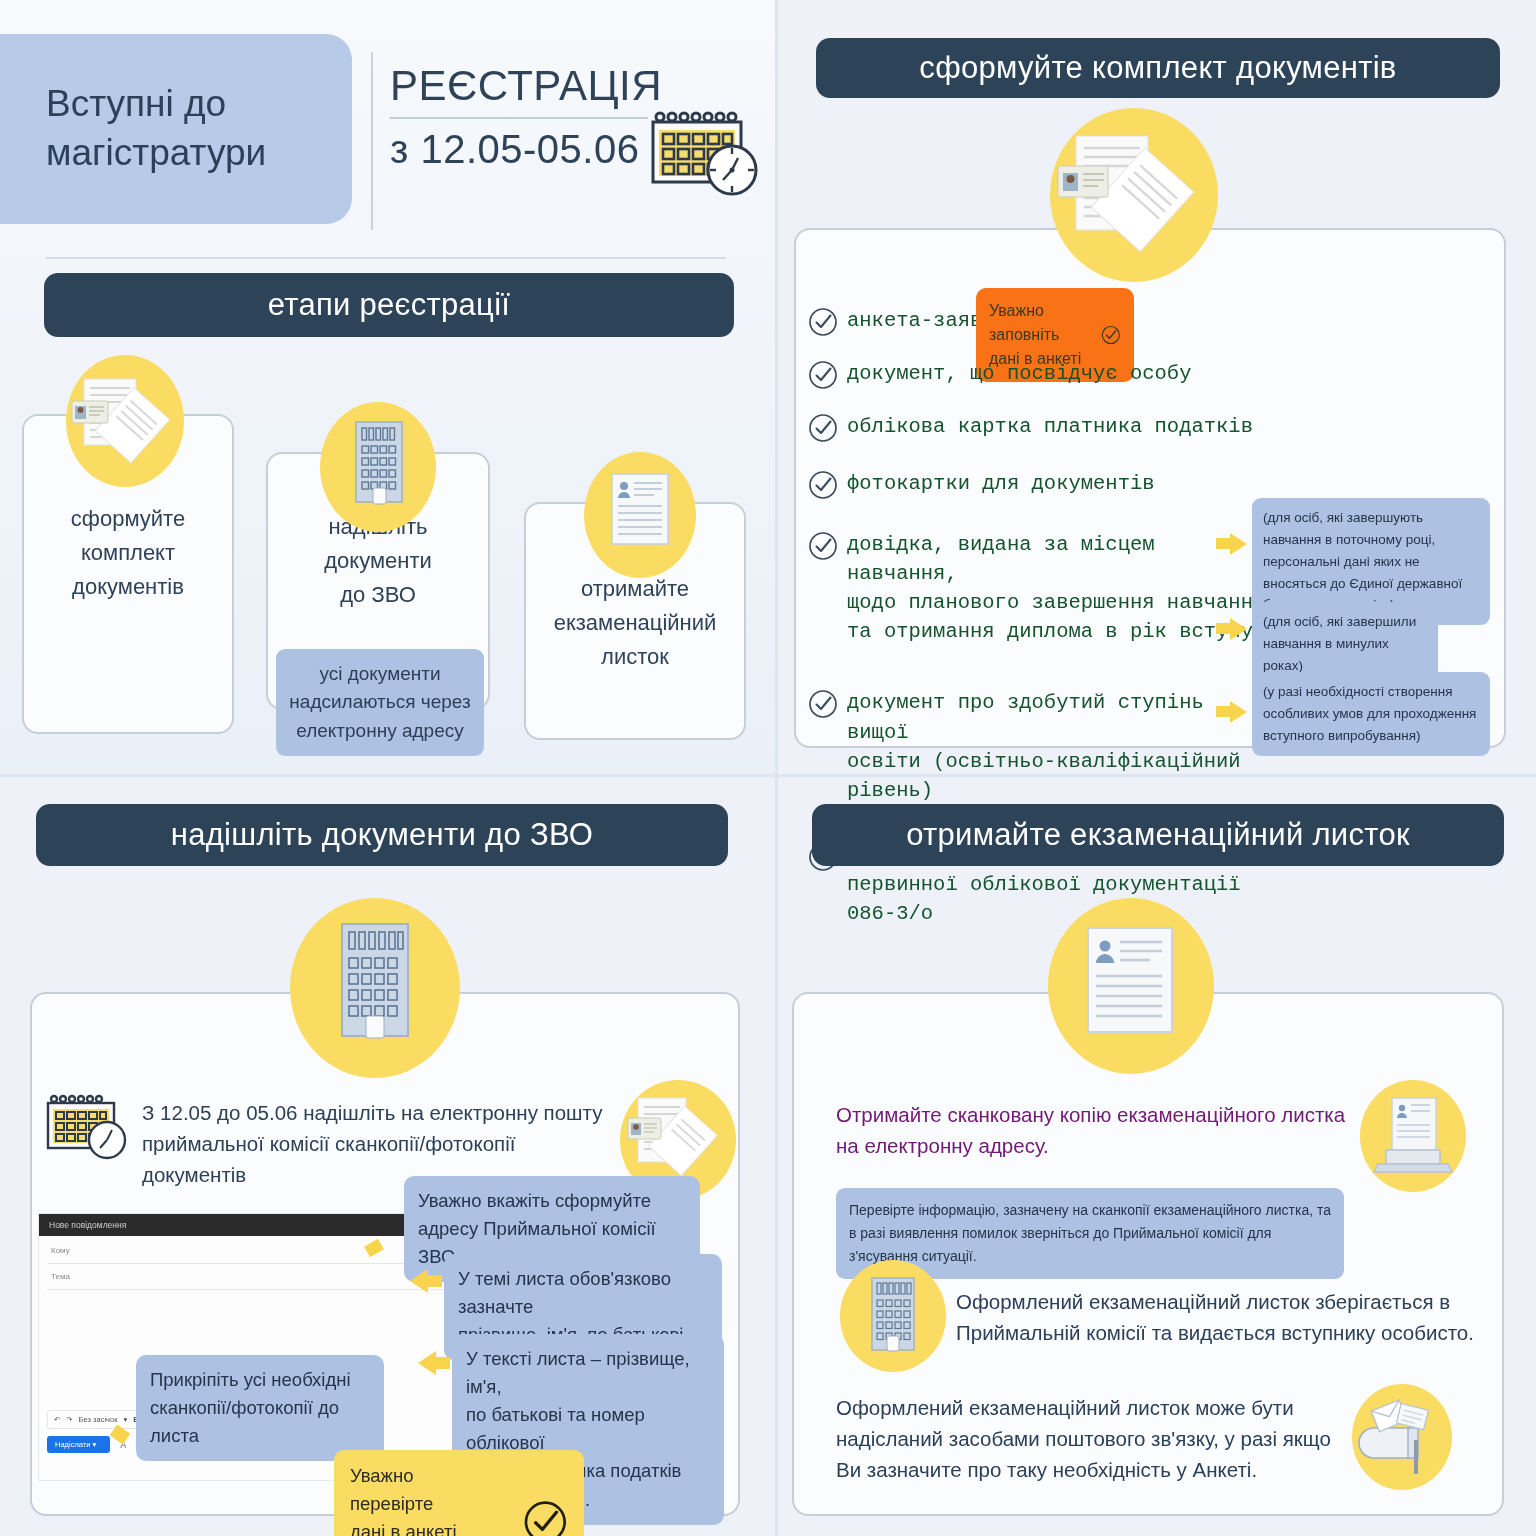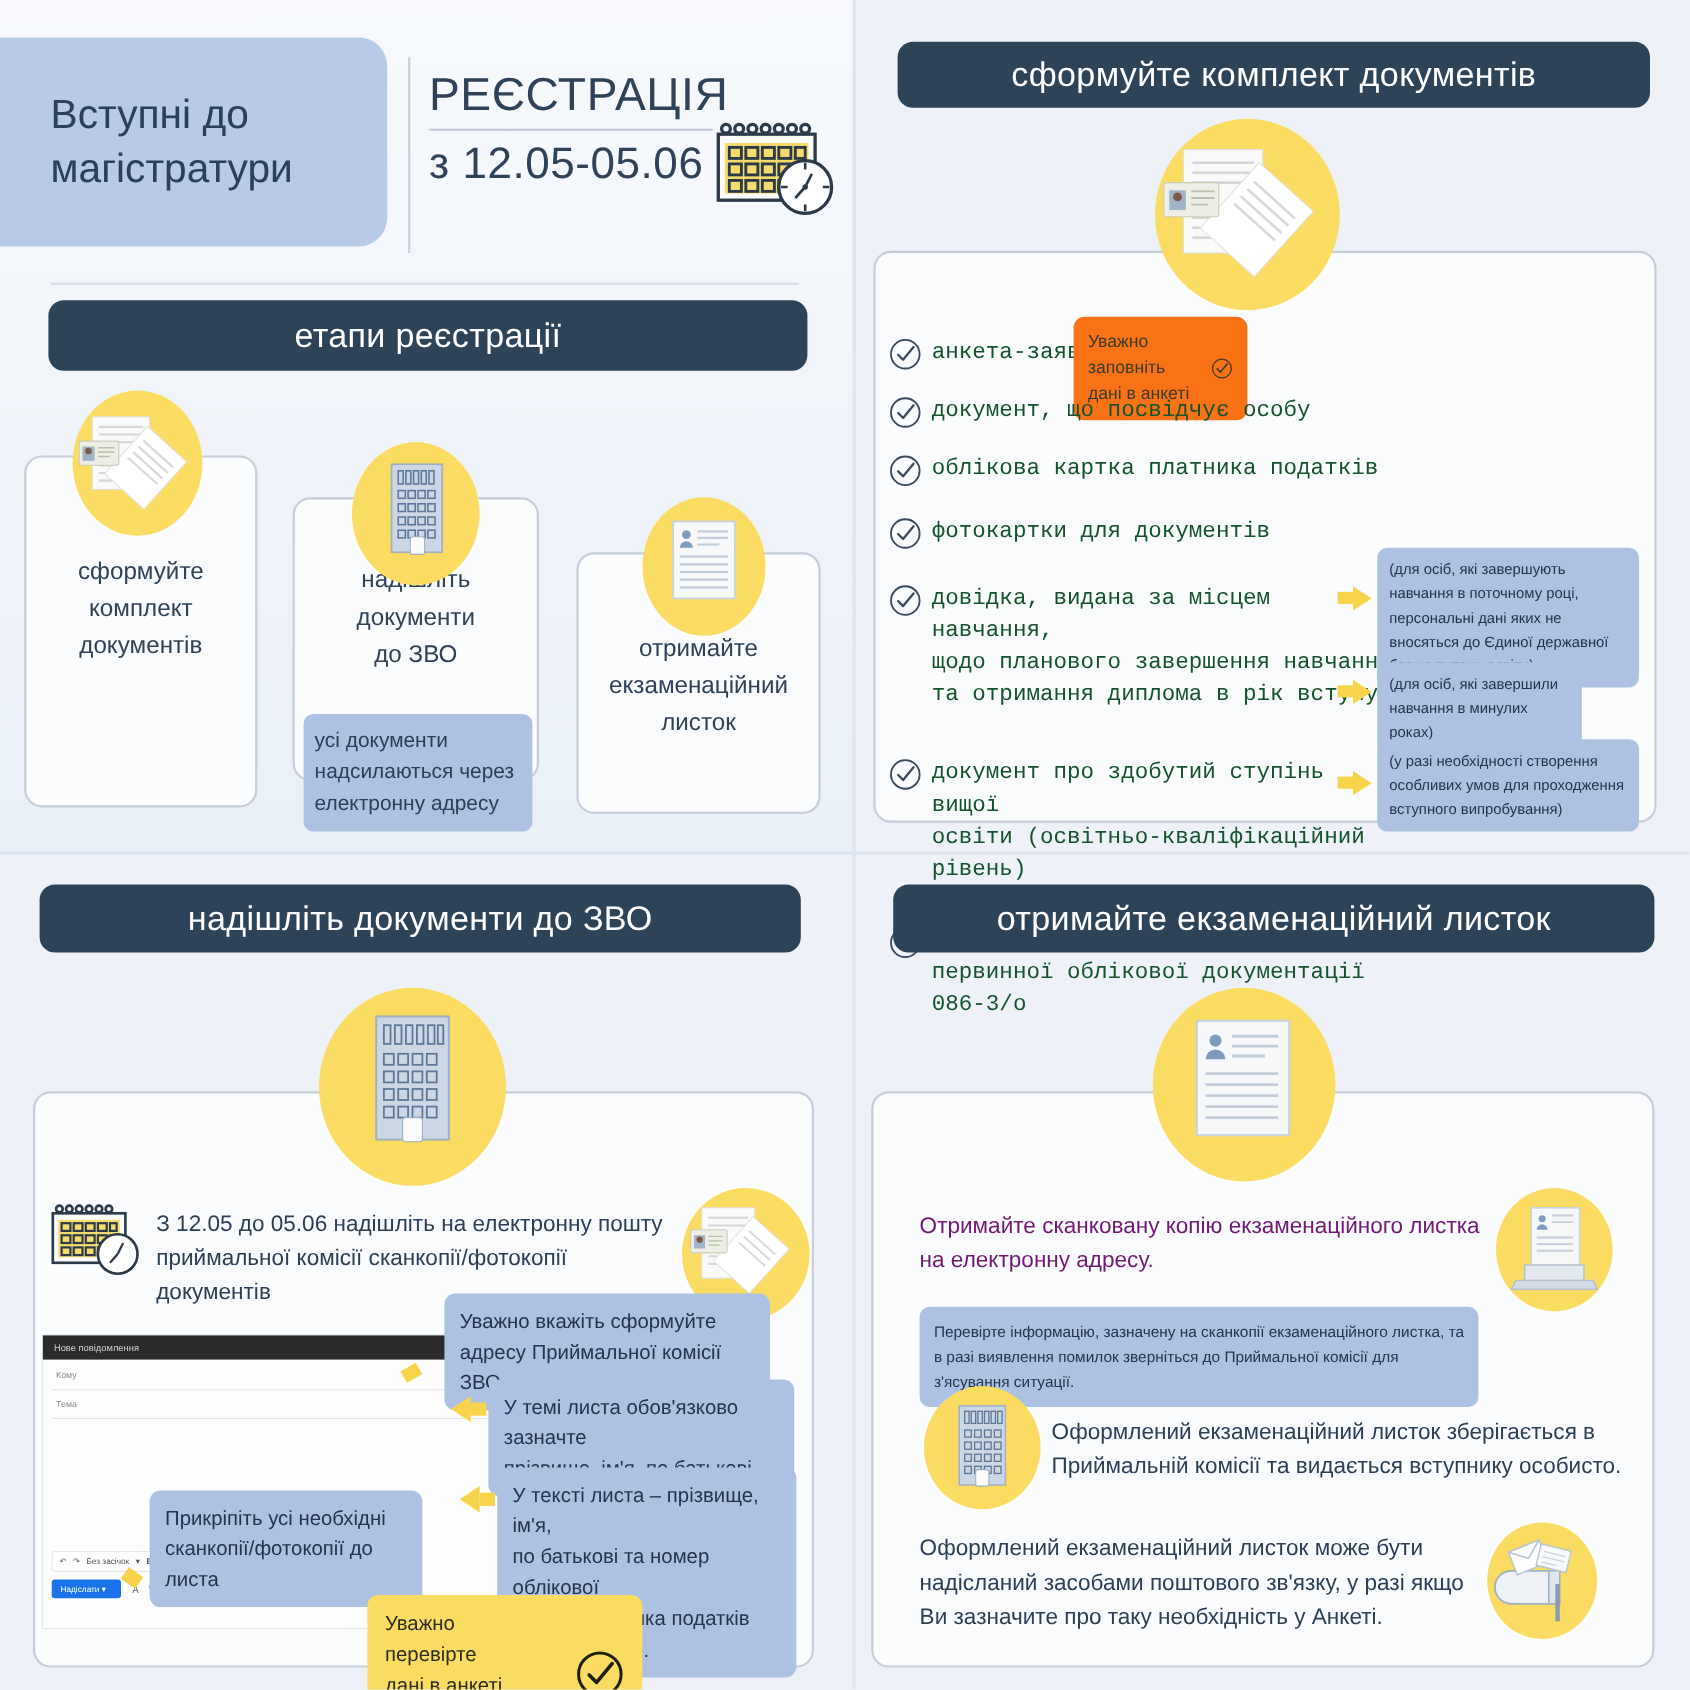--- a/index.html
+++ b/index.html
@@ -55,21 +55,21 @@
     background: #fbfcfe; display: flex; flex-direction: column;
     align-items: center; padding-top: 86px;
   }
   .stage-card .lbl { font-size: 22px; color: #2f4257; text-align: center; line-height: 1.55; }
   .s1 { left: 22px;  top: 414px; width: 212px; height: 320px; }
   .s2 { left: 266px; top: 452px; width: 224px; height: 258px; padding-top: 56px; }
   .s3 { left: 524px; top: 502px; width: 222px; height: 238px; padding-top: 68px; }
 
   .blue-note {
     background: #adc2e2; border-radius: 9px; color: #2b3f57;
-    font-size: 19px; line-height: 1.5; padding: 11px 10px;
+    font-size: 19px; line-height: 1.5; text-align: center; padding: 11px 10px;
   }
   .s2-note { position: absolute; left: 8px; bottom: -48px; width: 208px; }
 
   
   .circle { position: absolute; border-radius: 50%; background: #fadc62; }
   .c-s1 { left: 66px;  top: 355px; width: 118px; height: 132px; border-radius: 50%; }
   .c-s2 { left: 320px; top: 402px; width: 116px; height: 130px; }
   .c-s3 { left: 584px; top: 452px; width: 112px; height: 126px; }
 
   

